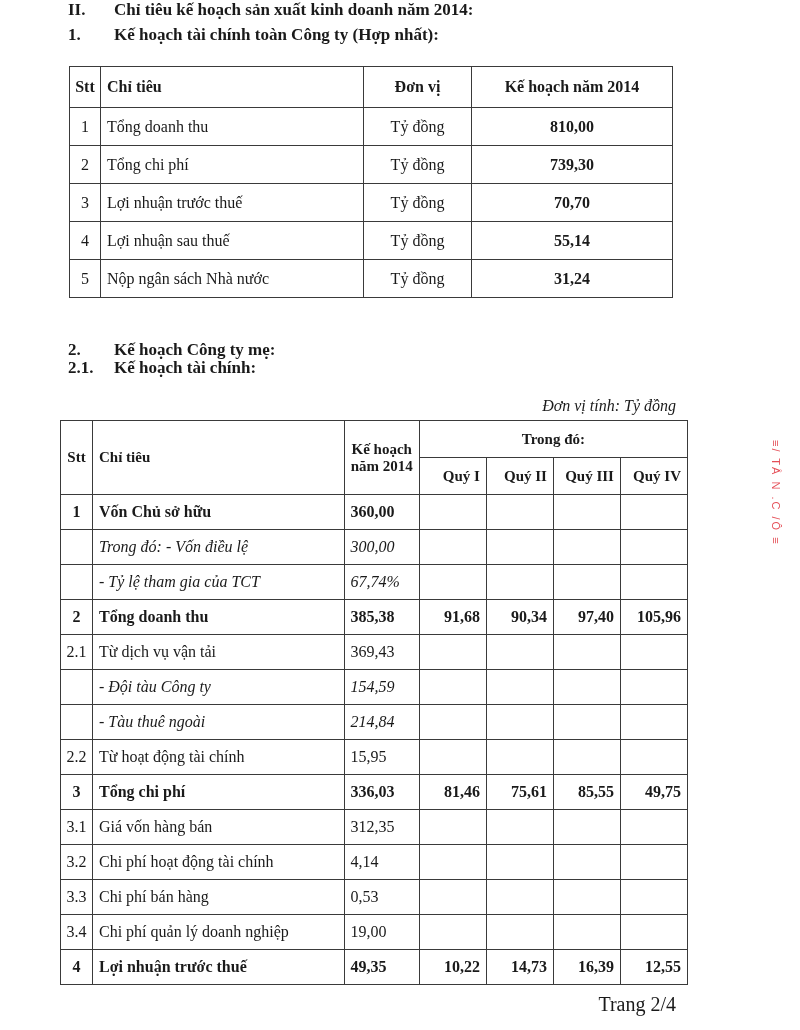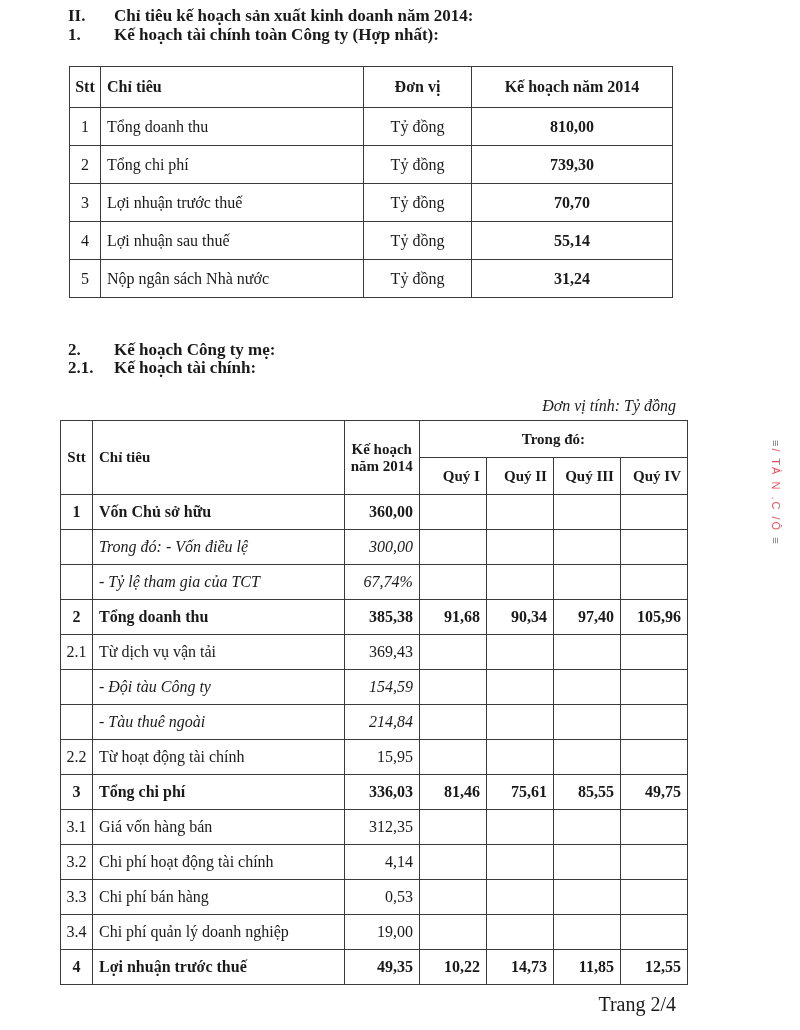--- a/index.html
+++ b/index.html
@@ -6,21 +6,21 @@
   body {
     width: 800px; height: 1030px; position: relative; overflow: hidden;
     font-family: "Liberation Serif", "DejaVu Serif", serif;
     color: #1a1a1a;
   }
   .heading {
     position: absolute; left: 68px; font-weight: bold; font-size: 17px;
     white-space: nowrap;
   }
   .heading .num { display: inline-block; width: 46px; }
-  #h-II { top: 6px; }
+  #h-II { top: 0; }
   #h-1 { top: 25px; }
   #h-2 { top: 340px; }
   #h-21 { top: 358px; }
 
   table { border-collapse: collapse; position: absolute; }
   td, th {
     border: 1px solid #3a3a3a; font-size: 16px; padding: 0 6px;
     font-weight: normal;
   }
   
@@ -37,21 +37,21 @@
   }
 
   
   #t2 { left: 60px; top: 420px; width: 628px; }
   #t2 th { font-weight: bold; text-align: center; font-size: 15px; }
   #t2 .hrow1 th { height: 36px; }
   #t2 .hrow2 th { height: 36px; }
   #t2 td { height: 34px; }
   #t2 .c-stt { width: 30px; text-align: center; padding: 0; }
   #t2 .c-name { width: 225px; text-align: left; }
-  #t2 .c-plan { width: 60px; text-align: right; }
+  #t2 .c-plan { width: 60px; text-align: left; }
   #t2 .c-q { width: 52px; text-align: right; }
   #t2 tr.bold td { font-weight: bold; }
   #t2 tr.italic td.c-name, #t2 tr.italic td.c-plan { font-style: italic; }
   #t2 td.indent-right { text-align: left; padding-right: 12px; font-family: Liberation Serif, serif; }
 
   .footer {
     position: absolute; right: 124px; top: 993px; font-size: 20px;
   }
   .stamp {
     position: absolute; left: 762px; top: 440px; width: 20px;
@@ -253,20 +253,20 @@
         <td class="c-q"></td>
         <td class="c-q"></td>
         <td class="c-q"></td>
       </tr>
       <tr class="bold">
         <td class="c-stt">4</td>
         <td class="c-name">Lợi nhuận trước thuế</td>
         <td class="c-plan">49,35</td>
         <td class="c-q">10,22</td>
         <td class="c-q">14,73</td>
-        <td class="c-q">11,85</td>
+        <td class="c-q">16,39</td>
         <td class="c-q">12,55</td>
       </tr>
     </tbody>
 </table>
 
 <div class="footer">Trang 2/4</div>
 <div class="stamp">≡/ TÂ N .C /Ô ≡</div>
 
 </body></html>

